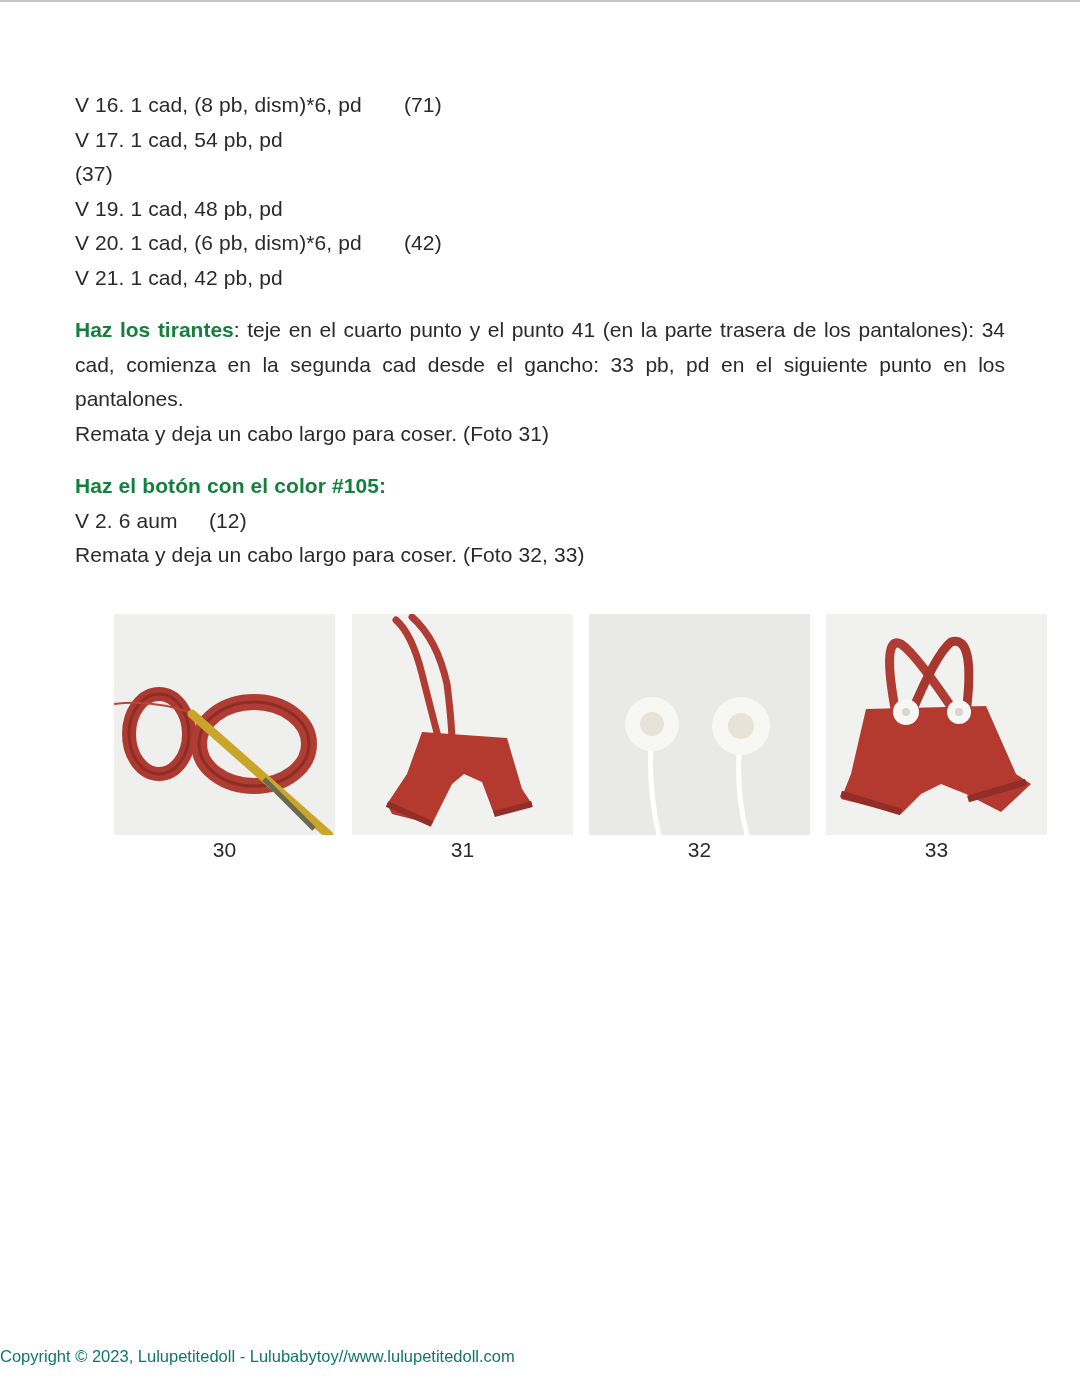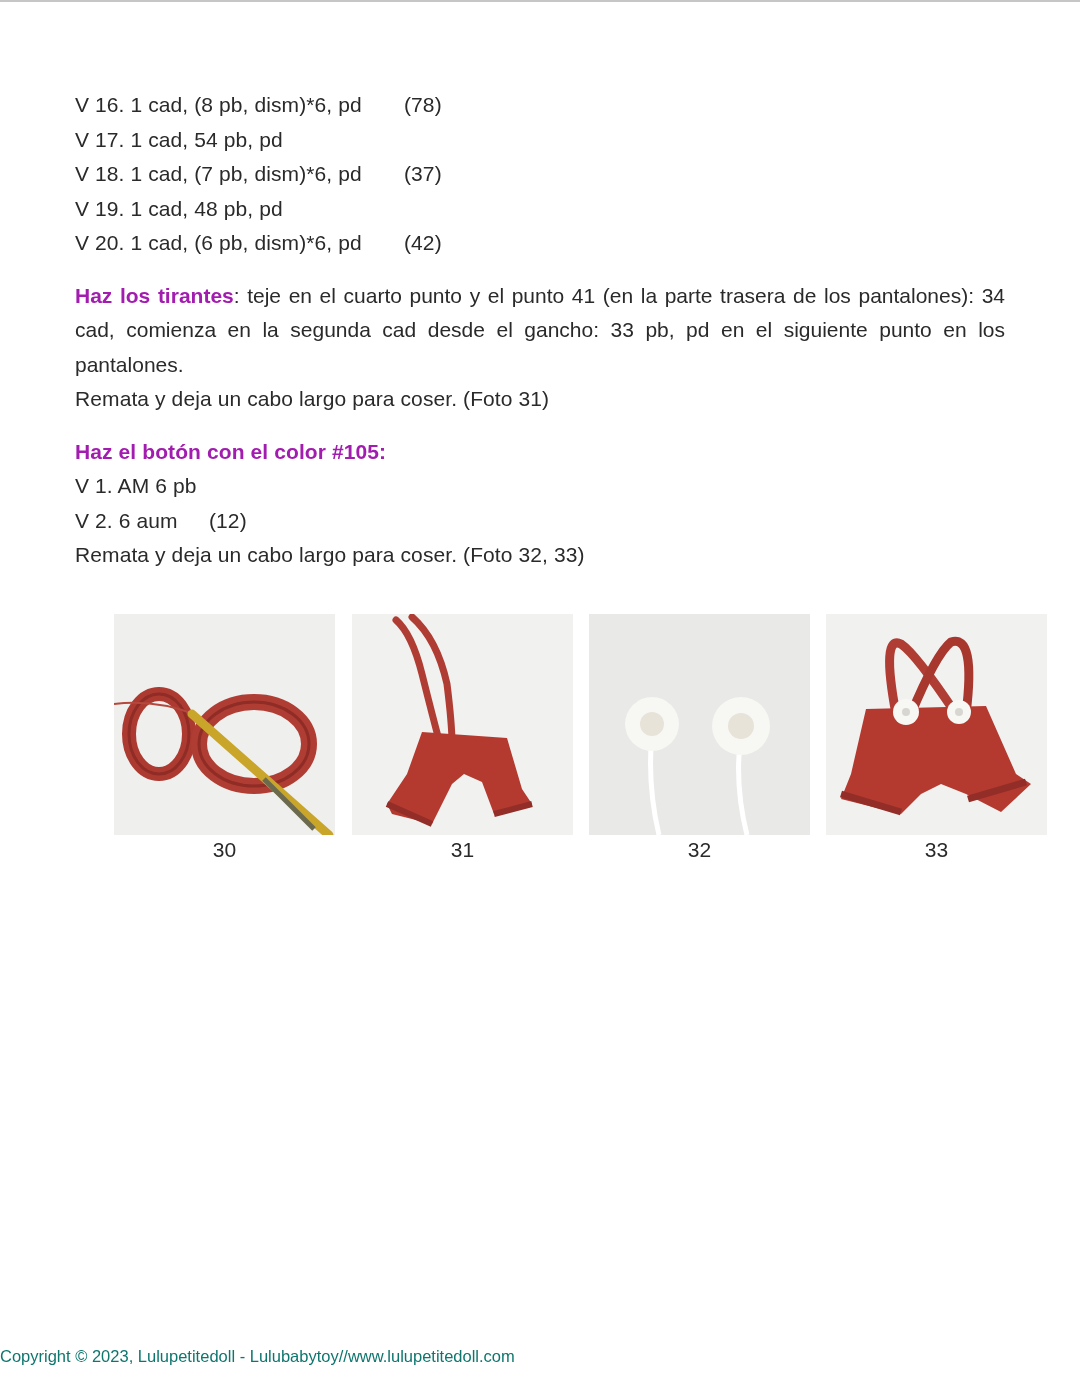--- a/index.html
+++ b/index.html
@@ -7,65 +7,65 @@
     width: 1080px; height: 1399px; position: relative; overflow: hidden;
     background: #ffffff; font-family: "Liberation Sans", sans-serif; color: #2a2a2a;
   }
   .topbar { position: absolute; left: 0; top: 0; width: 1080px; height: 2px; background: #c6c6c6; }
   .content { position: absolute; left: 75px; top: 88px; width: 930px; }
   .line { font-size: 21px; line-height: 34.5px; white-space: pre; letter-spacing: 0.1px; }
   .row { display: flex; }
   .row .instr { width: 329px; }
   .para { font-size: 21px; line-height: 34.5px; text-align: justify; }
   .gap { height: 18px; }
-  .bold { font-weight: bold; color: #a21caf; }
+  .bold { font-weight: bold; color: #15803d; }
   .photos { position: absolute; left: 74px; top: 614px; width: 933px; height: 250px; margin-left: 40px; }
   .photo { position: absolute; top: 0; width: 221px; height: 221px; background: #efefed; overflow: hidden; }
   .caption { position: absolute; top: 224px; width: 221px; text-align: center; font-size: 21px; color: #2a2a2a; }
   .footer { position: absolute; left: 0; width: 1080px; top: 1347px; font-size: 16.5px; color: #0f766e; }
   svg { display: block; }
 </style>
 </head>
 <body>
 
 <div class="topbar"></div>
 
 <div class="content">
   <div class="line row">
     <span class="instr">V 16. 1 cad, (8 pb, dism)*6, pd</span>
-    <span>(78)</span>
+    <span>(71)</span>
   </div>
   <div class="line row">
     <span class="instr">V 17. 1 cad, 54 pb, pd</span>
     <span></span>
   </div>
   <div class="line row">
-    <span class="instr">V 18. 1 cad, (7 pb, dism)*6, pd</span>
     <span>(37)</span>
   </div>
   <div class="line row">
     <span class="instr">V 19. 1 cad, 48 pb, pd</span>
     <span></span>
   </div>
   <div class="line row">
     <span class="instr">V 20. 1 cad, (6 pb, dism)*6, pd</span>
     <span>(42)</span>
   </div>
+  <div class="line row">
+    <span class="instr">V 21. 1 cad, 42 pb, pd</span>
+    <span></span>
+  </div>
 
   <div class="gap"></div>
 
   <div class="para"><span class="bold">Haz los tirantes</span><span>: teje en el cuarto punto y el punto 41 (en la parte trasera de los pantalones): 34 cad, comienza en la segunda cad desde el gancho: 33 pb, pd en el siguiente punto en los pantalones.</span></div>
   <div class="line">Remata y deja un cabo largo para coser. (Foto 31)</div>
 
   <div class="gap"></div>
 
   <div class="line bold">Haz el botón con el color #105:</div>
-  <div class="line row">
-    <span>V 1. AM 6 pb</span>
-  </div>
   <div class="line row">
     <span style="width:134px">V 2. 6 aum</span>
     <span>(12)</span>
   </div>
   <div class="line">Remata y deja un cabo largo para coser. (Foto 32, 33)</div>
 </div>
 
 <div class="photos">
 
   <div class="photo" style="left:0">

